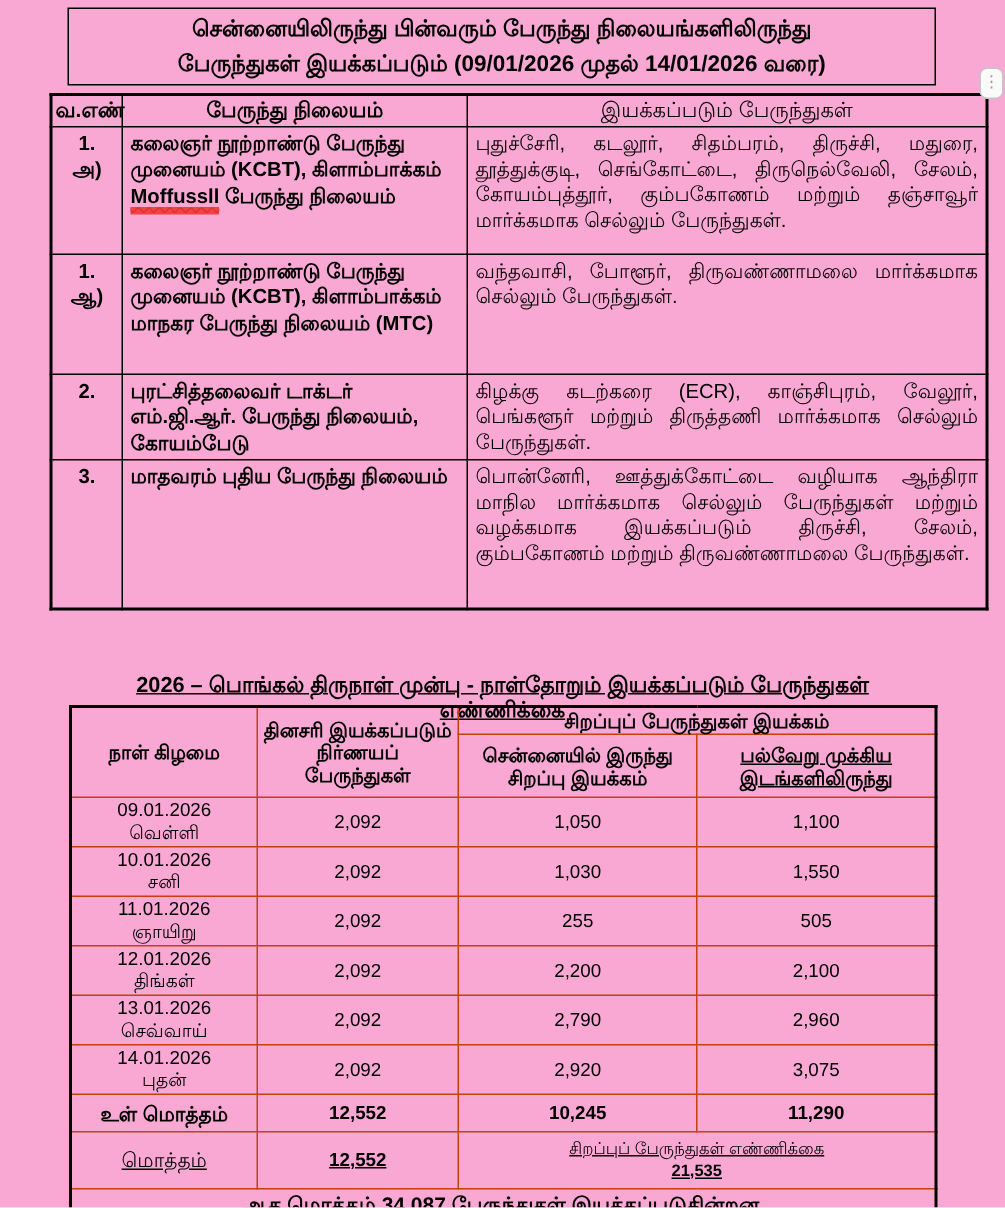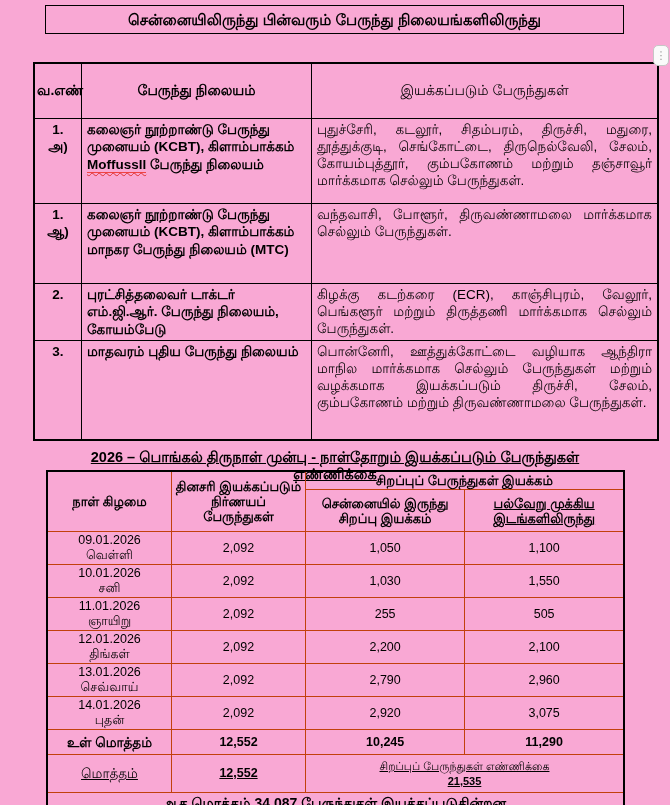--- a/index.html
+++ b/index.html
@@ -15,27 +15,27 @@
     font-weight:700; font-size:15px; line-height:23px; padding:2px 5px;
   }
 
   
   .t1 {
     position:absolute; left:33px; top:62px; width:608px;
     border-collapse:collapse; table-layout:fixed; border:2px solid #000;
     font-size:13.5px;
   }
   .t1 th, .t1 td { border:1px solid #000; vertical-align:top; padding:2px 5px; }
-  .t1 thead th { text-align:center; font-weight:700; font-size:14px; vertical-align:middle; padding:18px 2px; line-height:14px; }
+  .t1 thead th { text-align:center; font-weight:700; font-size:14px; vertical-align:middle; padding:1px 2px; line-height:14px; }
   .t1 .sno    { width:42px;  text-align:center; font-weight:700; line-height:17px; }
   .t1 .station{ width:225px; font-weight:700; line-height:17.5px; }
   .t1 .buses  { width:341px; text-align:justify; line-height:17px; font-weight:400; }
   .uword {
     font-weight:700;
-    border-bottom:1px solid #ef4444;
+    border-bottom:5px solid #ef4444;
     text-decoration:underline wavy var(--spellcheck-underline,#e03131) 1px;
     text-underline-offset:3px;
   }
 
   
   .heading2 { position:absolute; left:0; top:417px; width:670px; text-align:center; font-weight:700; font-size:14.5px; line-height:17px;margin-top:32px; }
   .heading2 .u { text-decoration:underline; }
 
   
   .t2 {
@@ -67,20 +67,21 @@
     box-sizing:border-box; cursor:pointer;
   }
 </style>
 </head>
 <body>
 
 <div class="page">
 
   <div class="title-box">
     <div>சென்னையிலிருந்து பின்வரும் பேருந்து நிலையங்களிலிருந்து</div>
+    <div>பேருந்துகள்  இயக்கப்படும்  (09/01/2026 முதல் 14/01/2026 வரை)</div>
   </div>
 
   <table class="t1">
     <thead>
       <tr>
         <th class="sno">வ.எண்</th>
         <th class="station" style="text-align:center;">பேருந்து நிலையம்</th>
         <th class="buses" style="text-align:center;">இயக்கப்படும் பேருந்துகள்</th>
       </tr>
     </thead>

